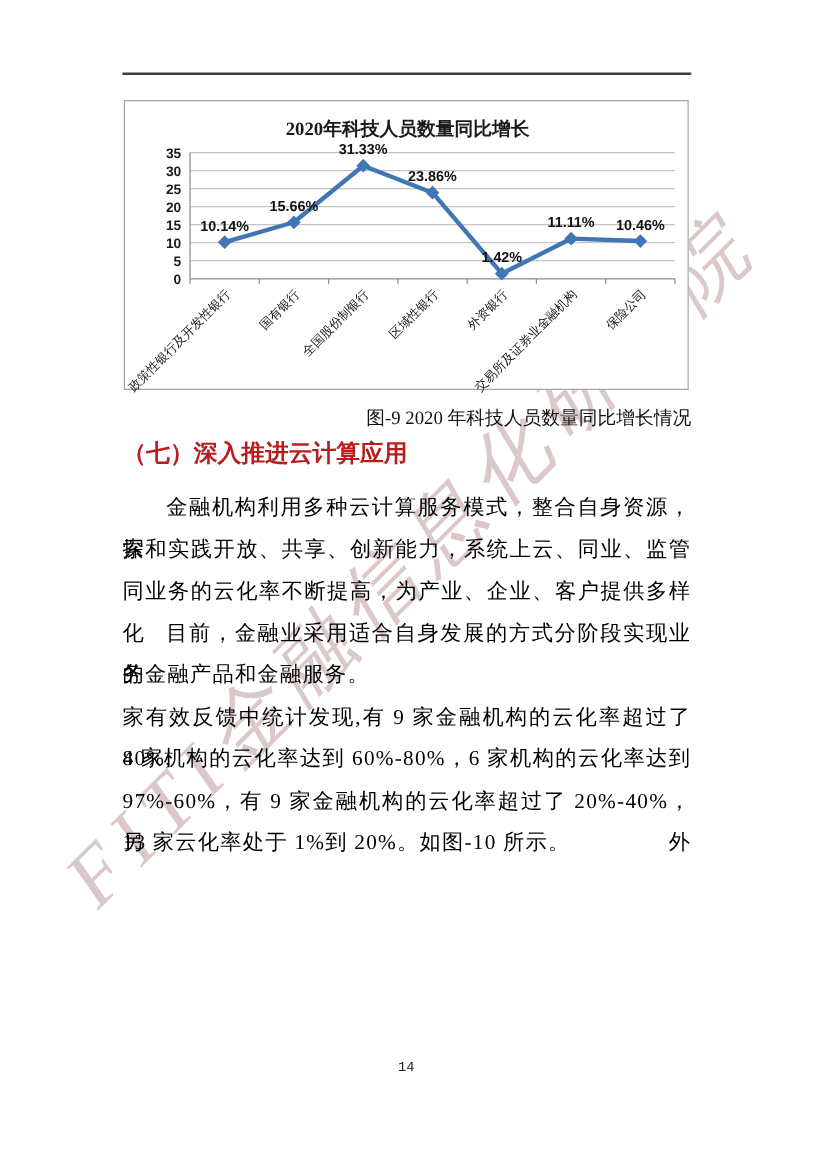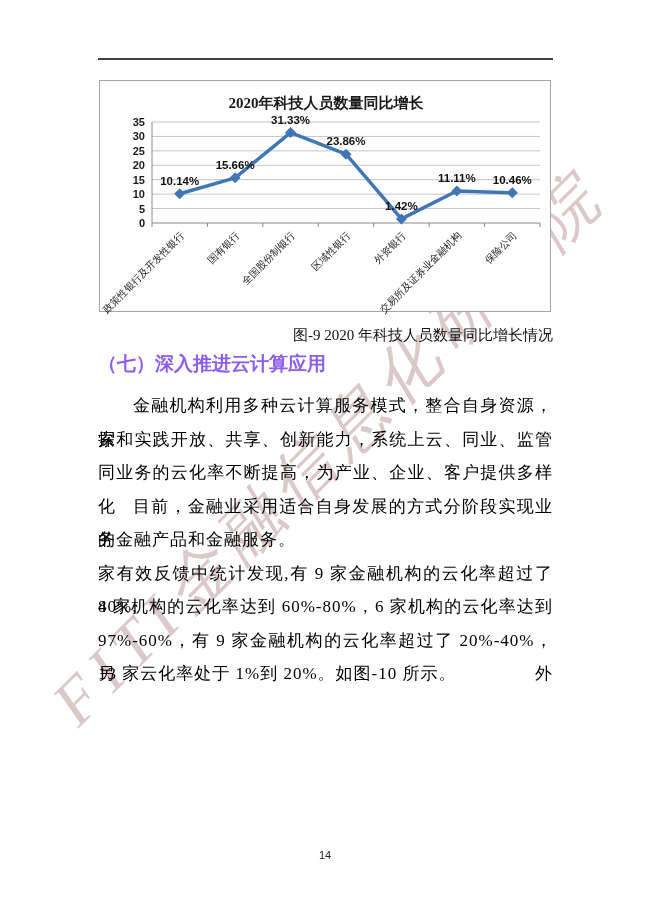--- a/index.html
+++ b/index.html
@@ -9,27 +9,27 @@
   .watermark{position:absolute;left:41px;top:691px;z-index:0;white-space:nowrap;line-height:1;
         font-size:64px;font-style:italic;letter-spacing:10px;color:#dbc9c9;
         transform:rotate(-45deg);transform-origin:0 0;
         font-family:"Liberation Serif","DejaVu Serif",serif;}
   .chart-box{position:absolute;left:99px;top:80px;width:450px;height:230px;margin:0;
         border:1px solid #a6a6a6;background:#ffffff;z-index:2;}
   .chart-box svg{display:block;overflow:visible;}
   .caption{position:absolute;left:98px;top:325px;width:455px;text-align:right;
         font-size:15px;line-height:20px;color:#111;z-index:2;}
   .heading{position:absolute;left:98px;top:351px;width:455px;margin:0;
-        font-size:19px;font-weight:bold;line-height:26px;color:#8b5cf6;z-index:2;}
+        font-size:19px;font-weight:bold;line-height:26px;color:#b91c1c;z-index:2;}
   .bodytext{position:absolute;left:98px;top:389px;width:455px;font-size:17px;color:#000;z-index:2;}
   .line{line-height:33.5px;height:33.5px;text-align:justify;letter-spacing:1px;}
   .line.j{text-align-last:justify;}
   .line.indent{text-indent:35px;}
   .pagenum{position:absolute;left:0;top:849px;width:650px;text-align:center;
-        font-size:11px;color:#222;z-index:2;font-family:Liberation Sans, sans-serif;}
+        font-size:11px;color:#222;z-index:2;font-family:Liberation Mono, monospace;}
 </style>
 </head>
 <body>
 
 <div class="page">
 
   <div class="header-rule"></div>
 
   <div class="watermark">FITI金融信息化研究院</div>
 

